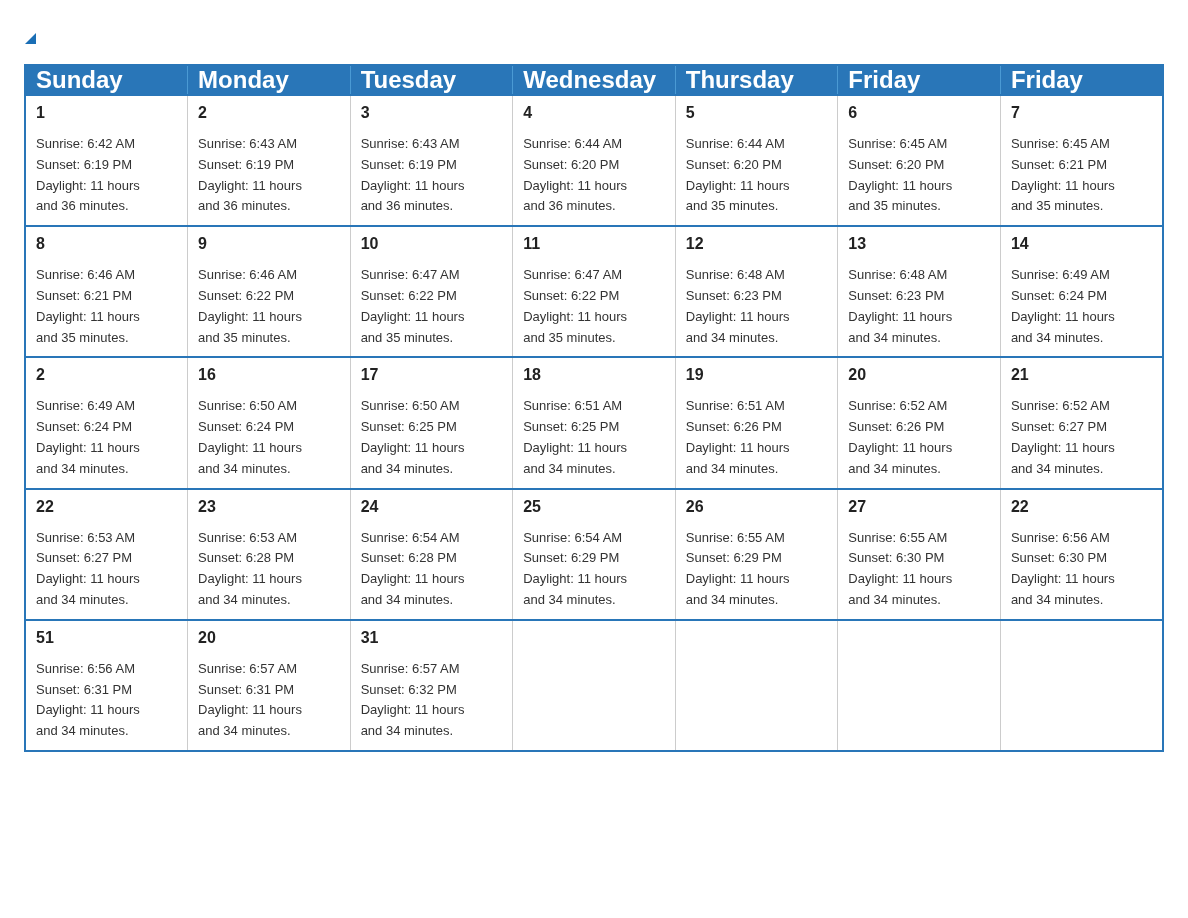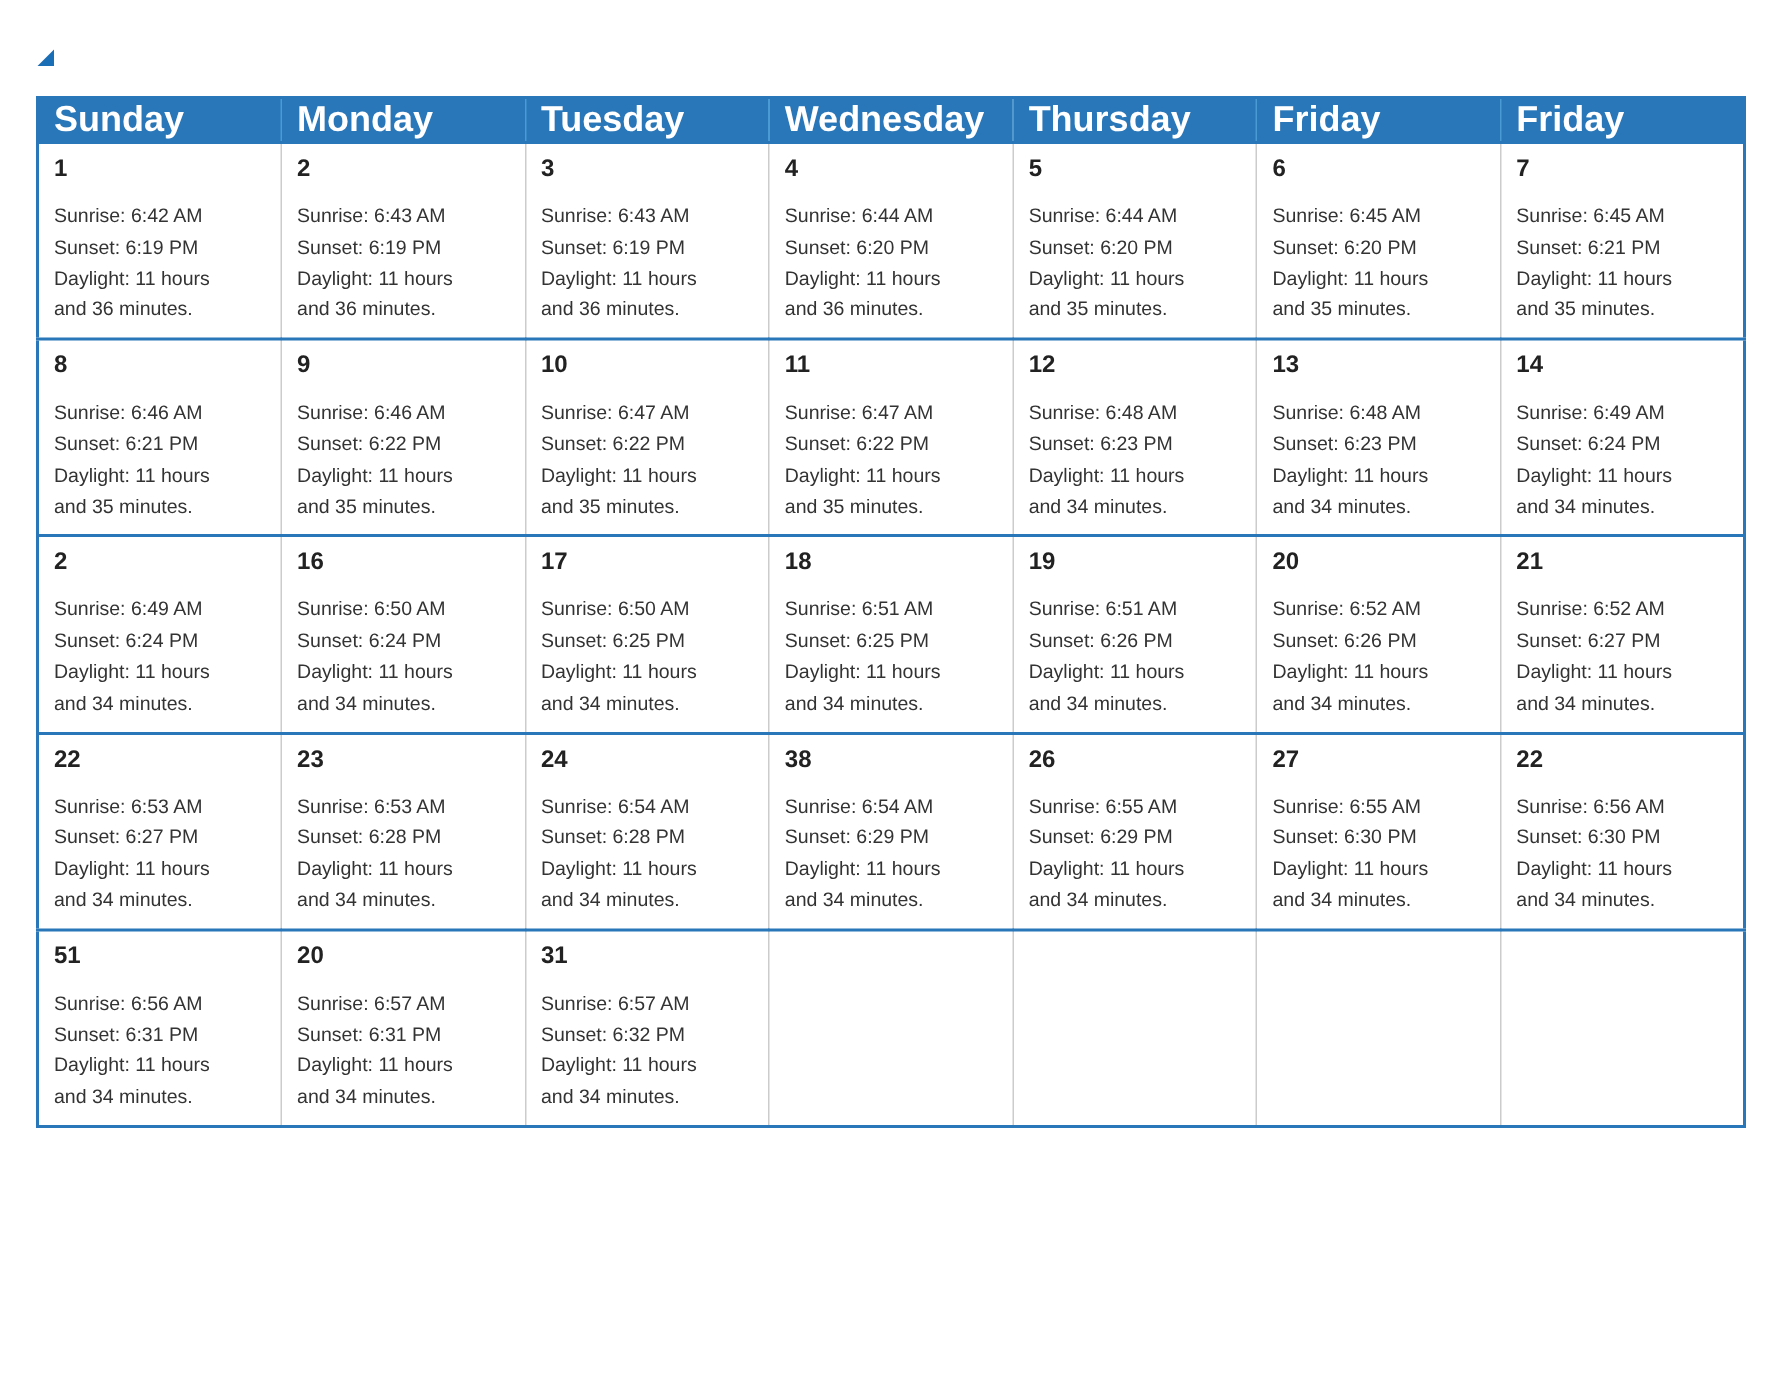--- a/index.html
+++ b/index.html
@@ -243,21 +243,21 @@
         </td>
         <td>
           <span class="day-number">23</span>
           <div class="day-info">Sunrise: 6:53 AM<br>Sunset: 6:28 PM<br>Daylight: 11 hours<br>and 34 minutes.</div>
         </td>
         <td>
           <span class="day-number">24</span>
           <div class="day-info">Sunrise: 6:54 AM<br>Sunset: 6:28 PM<br>Daylight: 11 hours<br>and 34 minutes.</div>
         </td>
         <td>
-          <span class="day-number">38</span>
+          <span class="day-number">25</span>
           <div class="day-info">Sunrise: 6:54 AM<br>Sunset: 6:29 PM<br>Daylight: 11 hours<br>and 34 minutes.</div>
         </td>
         <td>
           <span class="day-number">26</span>
           <div class="day-info">Sunrise: 6:55 AM<br>Sunset: 6:29 PM<br>Daylight: 11 hours<br>and 34 minutes.</div>
         </td>
         <td>
           <span class="day-number">27</span>
           <div class="day-info">Sunrise: 6:55 AM<br>Sunset: 6:30 PM<br>Daylight: 11 hours<br>and 34 minutes.</div>
         </td>

